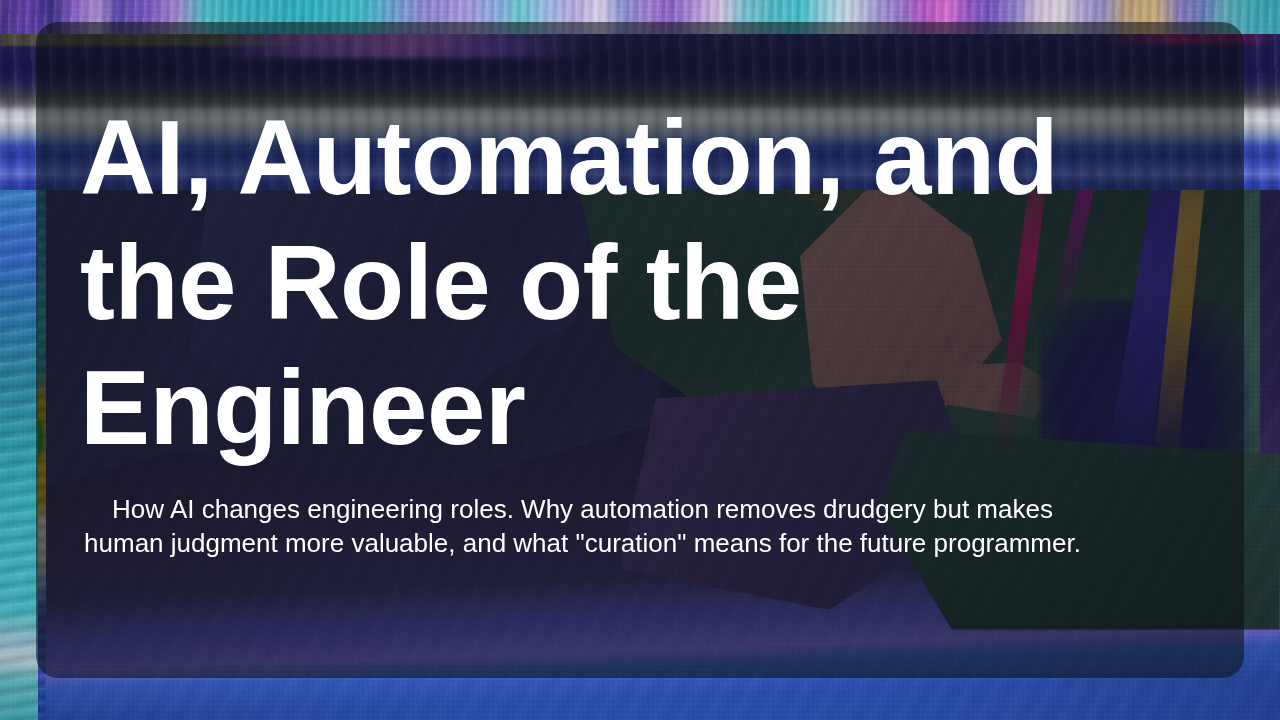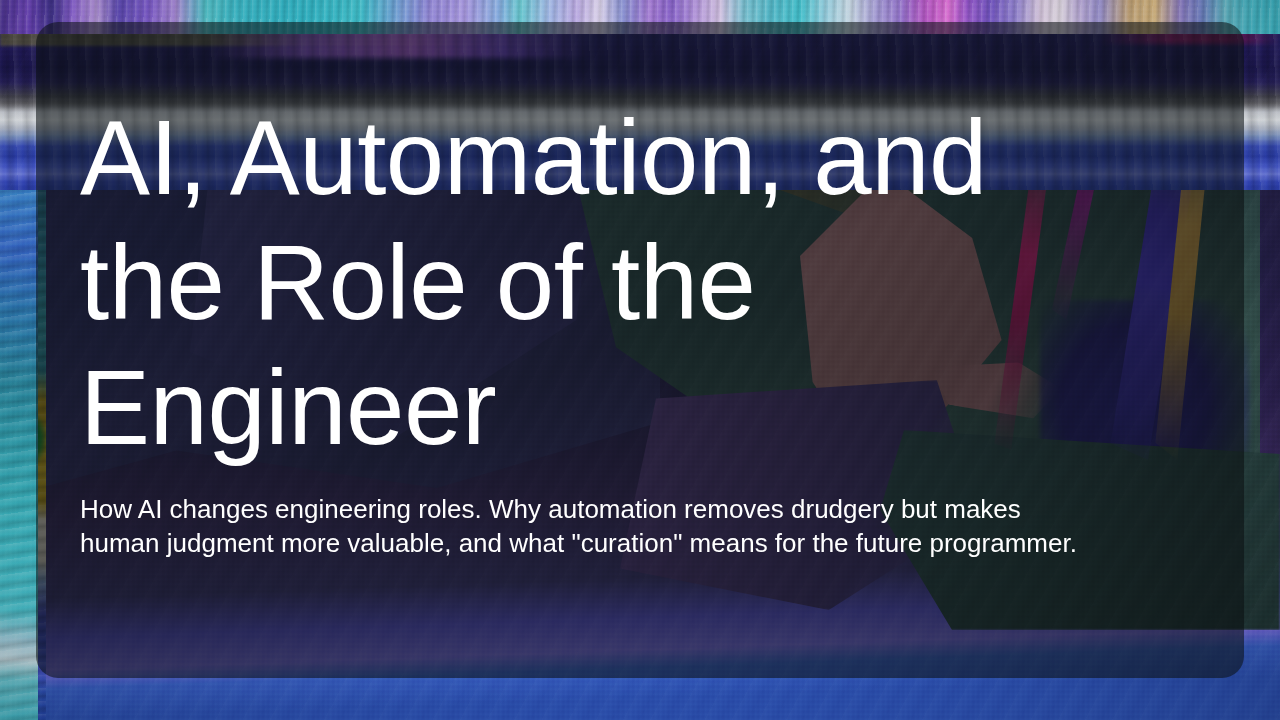--- a/index.html
+++ b/index.html
@@ -353,32 +353,33 @@
     left: 80px;
     top: 96px;
     width: 1010px;
   }
 
   #slide-title {
     margin: 0;
     color: #ffffff;
     font-size: 105px;
     line-height: 1.19;
-    font-weight: 400;
+    font-weight: 700;
     letter-spacing: -0.5px;
     white-space: pre-wrap;
   }
 
   #slide-subtitle {
     margin: 22px 0 16px 0;
     color: #ffffff;
     font-size: 26px;
     line-height: 1.30;
     font-weight: 400;
     max-width: 1005px;
+    text-align: center;
   }
 </style>
 </head>
 <body>
 
 <div id="slide">
 
   <div id="bg-base" class="bg-layer"></div>
 
   <div id="bg-plate-a" class="bg-layer"></div>

